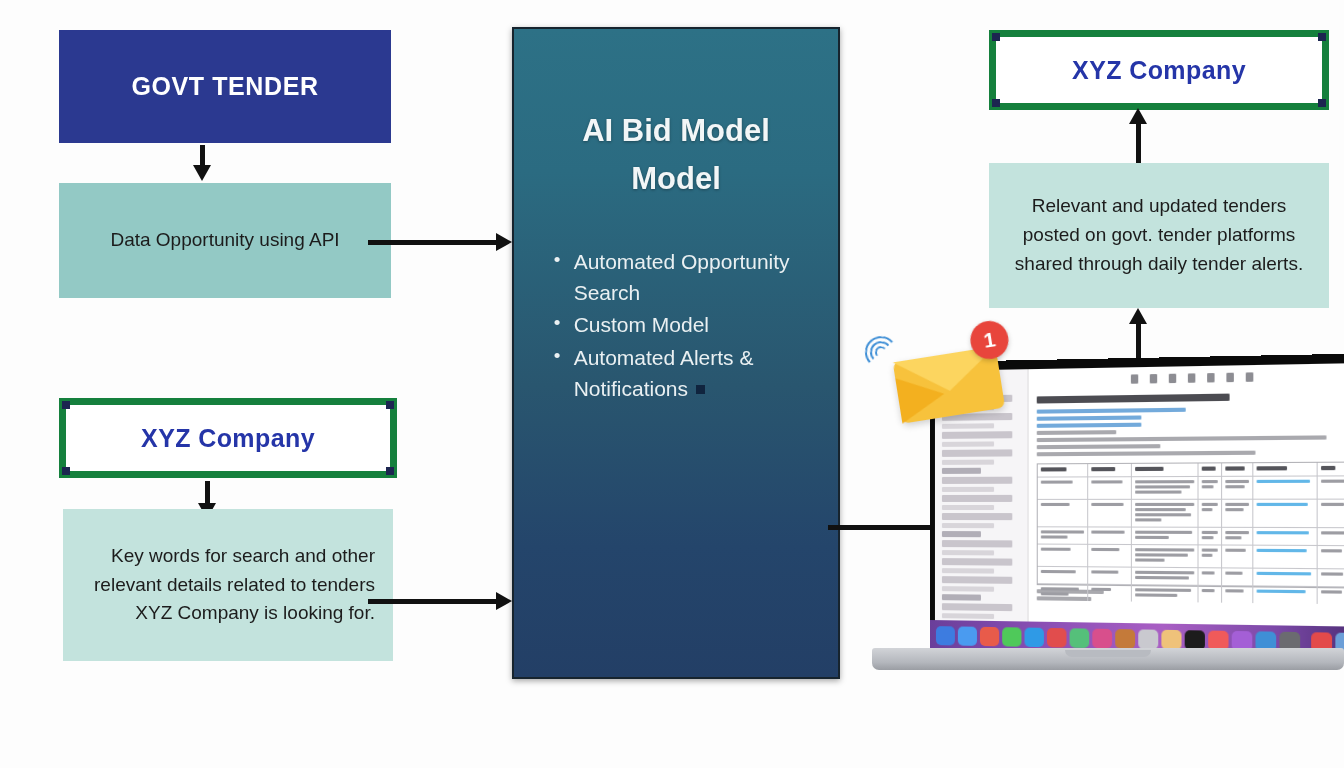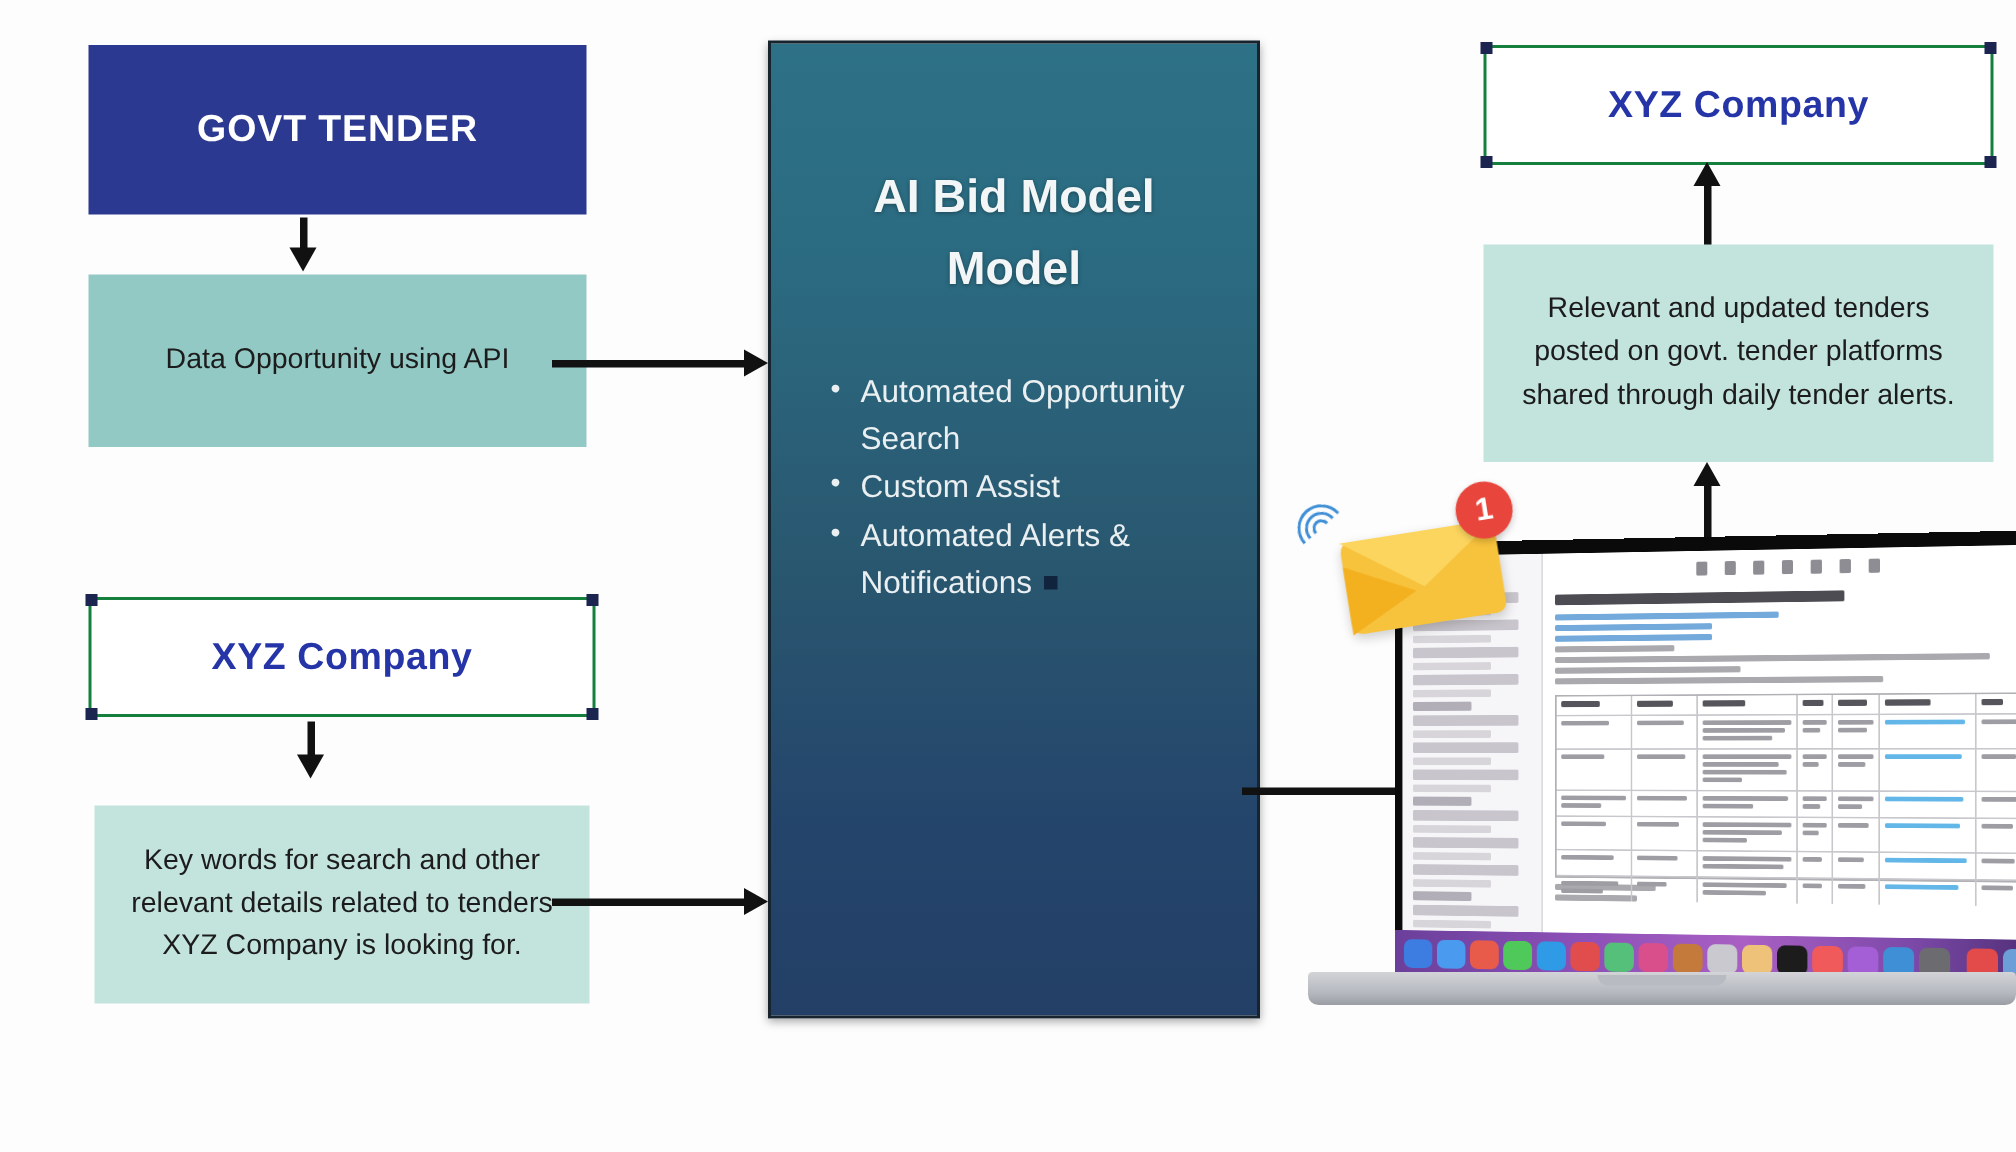--- a/index.html
+++ b/index.html
@@ -38,21 +38,21 @@
     background:#c3e3dd;
     color:#1c1c1c;
     font-size:19px;
     line-height:1.52;
     padding:12px 18px;
   }
 
   
   .sel-box{
     background:#ffffff;
-    border:2px solid #15803d;
+    border:7px solid #15803d;
     color:#2535a8;
     font-weight:bold;
     font-size:25px;
     letter-spacing:.4px;
   }
   .handle{
     position:absolute;width:8px;height:8px;background:#1c2550;
   }
   .handle.tl{left:-4px;top:-4px;}
   .handle.tr{right:-4px;top:-4px;}
@@ -217,37 +217,37 @@
     <span class="handle tr"></span>
     <span class="handle bl"></span>
     <span class="handle br"></span>
   </div>
 
   <div class="arrow arrow-down" style="left:198px;top:481px;width:19px;height:38px;">
     <div class="shaft" style="height:24px;"></div>
     <div class="head"></div>
   </div>
 
-  <div class="box mint-box" style="left:40px;top:537px;width:330px;height:132px;">
+  <div class="box mint-box" style="left:40px;top:509px;width:330px;height:152px;text-align:right;">
     <span>Key words for search and other relevant details related to tenders XYZ Company is looking for.</span>
   </div>
 
   <div class="arrow arrow-right" style="left:368px;top:592px;width:144px;height:19px;">
     <div class="shaft" style="width:130px;"></div>
     <div class="head"></div>
   </div>
 
   <div class="center-panel">
     <div class="center-title">
       <div>AI Bid Model</div>
       <div>Model</div>
     </div>
     <ul class="center-list">
       <li>Automated Opportunity Search</li>
-      <li>Custom Assist</li>
+      <li>Custom Model</li>
       <li>
         <span>Automated Alerts &amp; Notifications</span><span class="caret"></span>
       </li>
     </ul>
   </div>
 
   <div class="plain-line" style="left:828px;top:525px;width:110px;"></div>
 
   <div class="box sel-box" style="left:966px;top:30px;width:340px;height:80px;">
     <span>XYZ Company</span>

